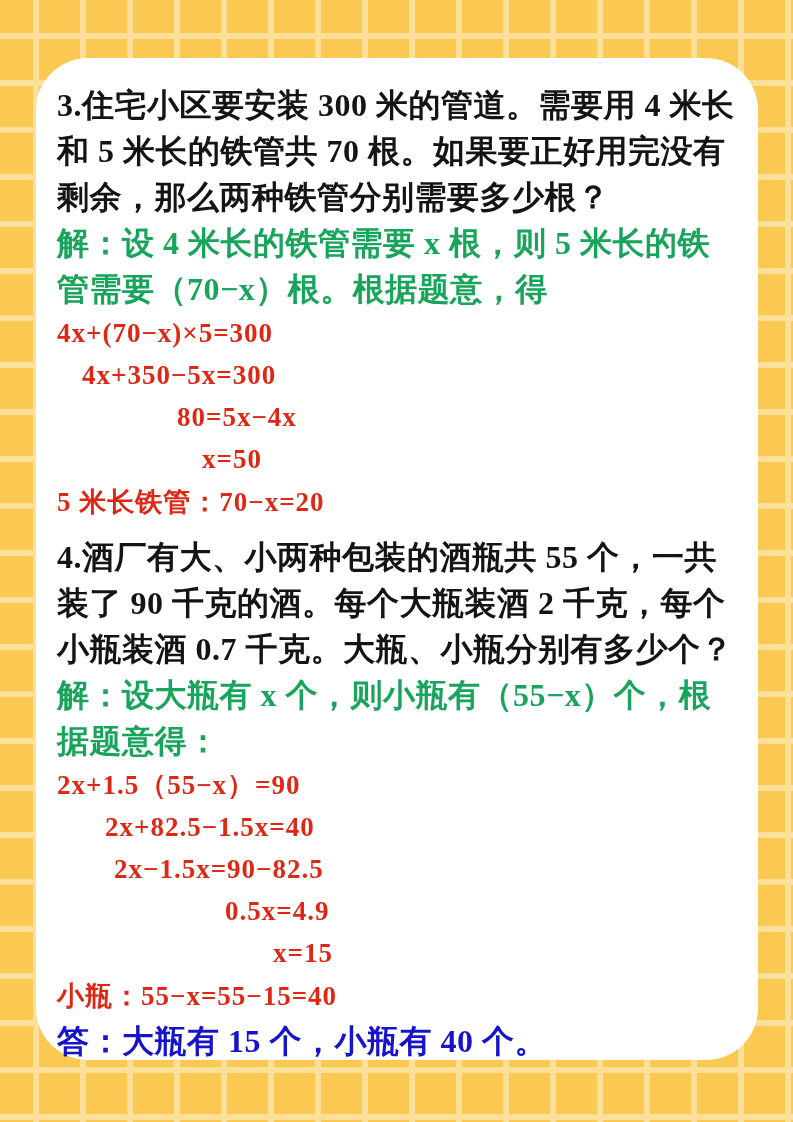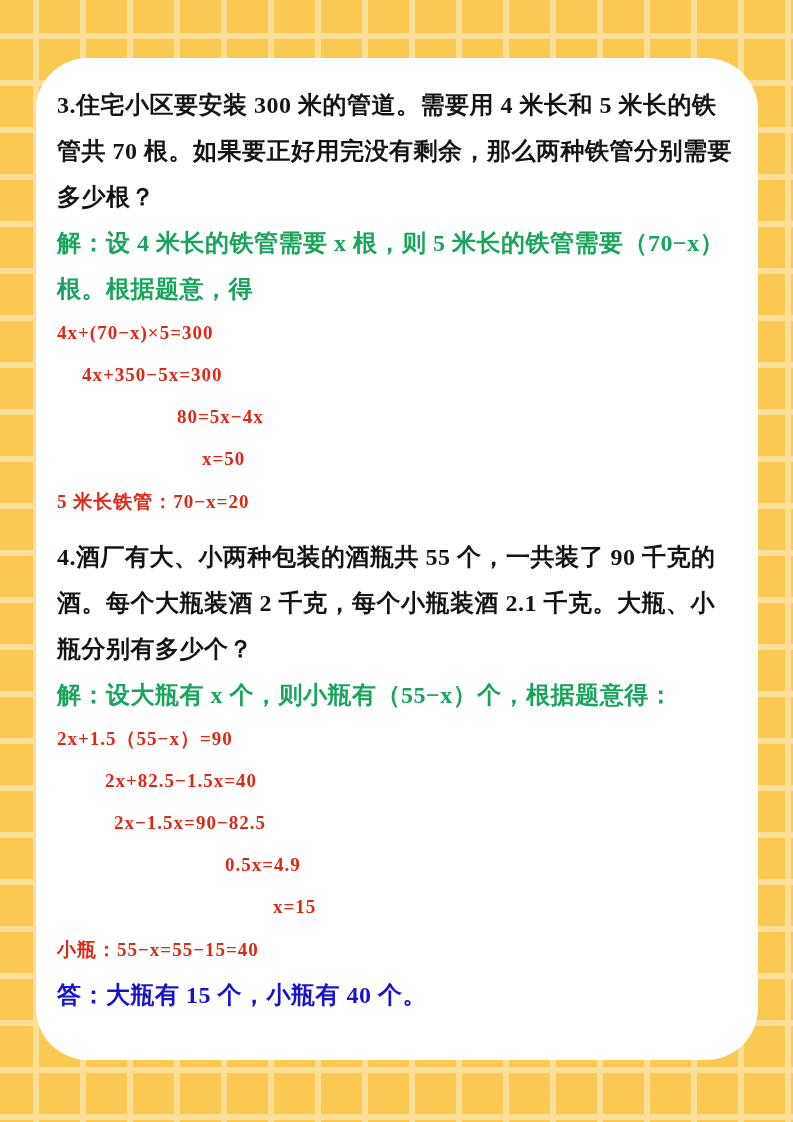--- a/index.html
+++ b/index.html
@@ -26,28 +26,28 @@
     top: 58px;
     width: 722px;
     height: 1002px;
     box-sizing: border-box;
     background: var(--card_bg, #FFFFFF);
     border-radius: 52px;
     padding: 24px 22px 0 21px;
   }
   .para {
     margin: 0;
-    font-size: 24px;
+    font-size: 32px;
     font-weight: bold;
     line-height: 46px;
     letter-spacing: 0.5px;
   }
   .eq {
     margin: 0;
-    font-size: 19px;
+    font-size: 27px;
     font-weight: bold;
     line-height: 42px;
     letter-spacing: 1px;
     white-space: pre;
   }
   .mixed {
     line-height: 44px;
   }
   .problem-color  { color: var(--problem_text,  #141414); }
   .solution-color { color: var(--solution_text, #18A45B); }
@@ -65,21 +65,21 @@
       <p class="para problem-color">3.住宅小区要安装 300 米的管道。需要用 4 米长和 5 米长的铁管共 70 根。如果要正好用完没有剩余，那么两种铁管分别需要多少根？</p>
       <p class="para solution-color">解：设 4 米长的铁管需要 x 根，则 5 米长的铁管需要（70−x）根。根据题意，得</p>
       <div class="eq equation-color" style="margin-left:0;">4x+(70−x)×5=300</div>
       <div class="eq equation-color" style="margin-left:25px;">4x+350−5x=300</div>
       <div class="eq equation-color" style="margin-left:120px;">80=5x−4x</div>
       <div class="eq equation-color" style="margin-left:145px;">x=50</div>
       <p class="para eq mixed equation-color">5 米长铁管：70−x=20</p>
     </section>
 
     <section class="problem">
-      <p class="para problem-color">4.酒厂有大、小两种包装的酒瓶共 55 个，一共装了 90 千克的酒。每个大瓶装酒 2 千克，每个小瓶装酒 2.1 千克。大瓶、小瓶分别有多少个？</p>
+      <p class="para problem-color">4.酒厂有大、小两种包装的酒瓶共 55 个，一共装了 90 千克的酒。每个大瓶装酒 2 千克，每个小瓶装酒 0.7 千克。大瓶、小瓶分别有多少个？</p>
       <p class="para solution-color">解：设大瓶有 x 个，则小瓶有（55−x）个，根据题意得：</p>
       <div class="eq equation-color" style="margin-left:0;">2x+1.5（55−x）=90</div>
       <div class="eq equation-color" style="margin-left:48px;">2x+82.5−1.5x=40</div>
       <div class="eq equation-color" style="margin-left:57px;">2x−1.5x=90−82.5</div>
       <div class="eq equation-color" style="margin-left:168px;">0.5x=4.9</div>
       <div class="eq equation-color" style="margin-left:216px;">x=15</div>
       <p class="para eq mixed equation-color">小瓶：55−x=55−15=40</p>
       <p class="para answer-color">答：大瓶有 15 个，小瓶有 40 个。</p>
     </section>
 

